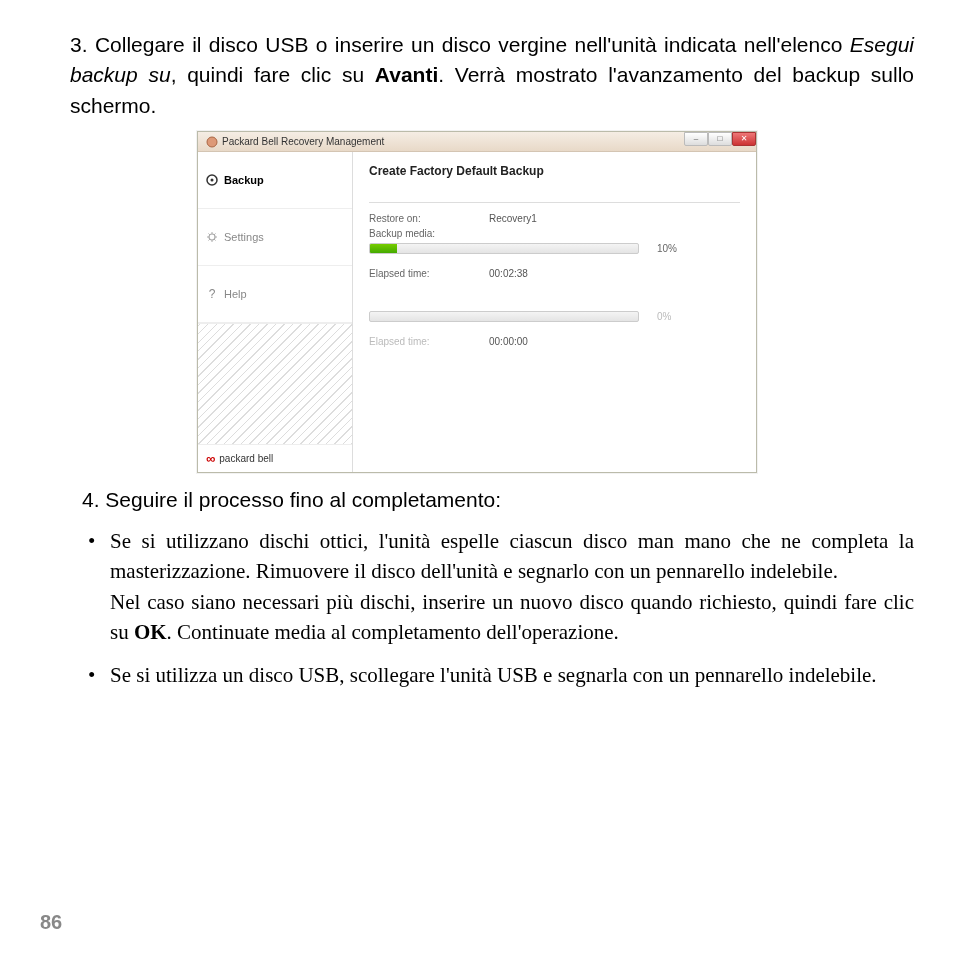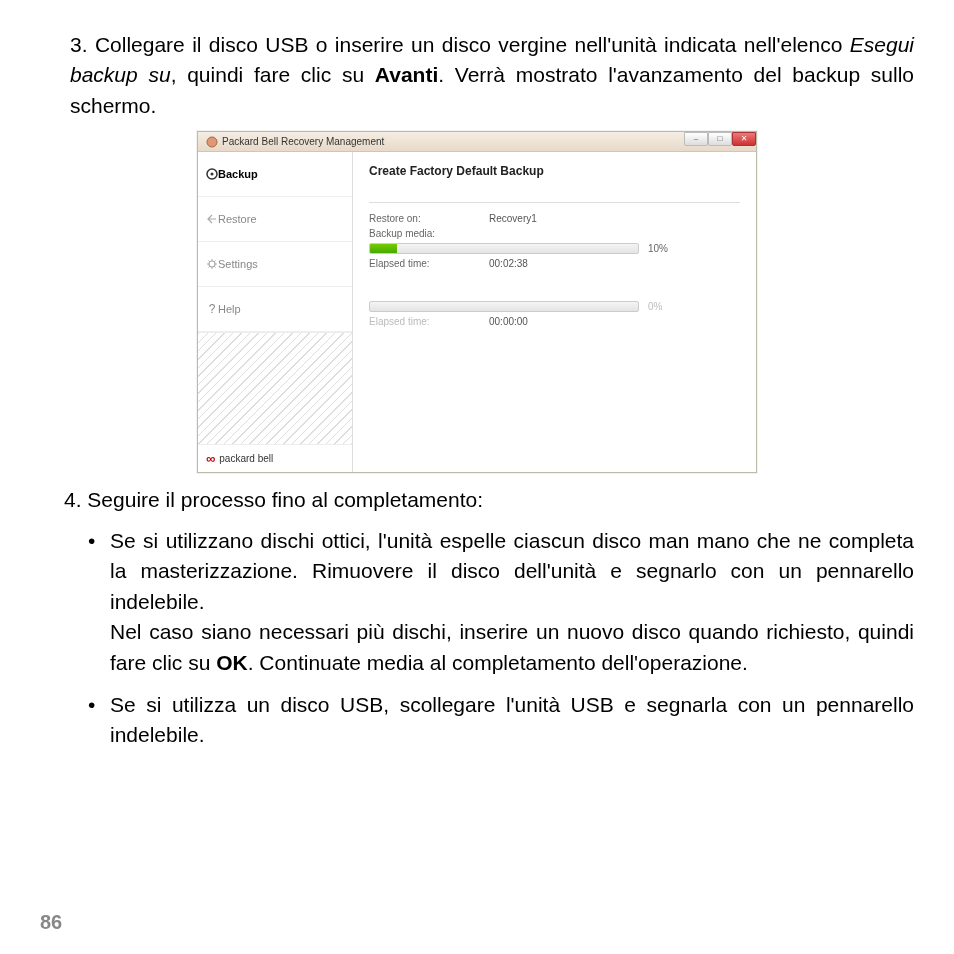--- a/index.html
+++ b/index.html
@@ -12,22 +12,22 @@
   position: relative;
   color: #000;
 }
 .instruction {
   font-size: 21px;
   line-height: 1.45;
   text-align: justify;
   margin-bottom: 8px;
 }
 .step3 { margin-left: 24px; padding-left: 6px; }
-.step4 { margin-left: 18px; padding-left: 6px; margin-top: 12px; }
-.bullet-list { margin-top: 10px; }
+.step4 { margin-left: 36px; padding-left: 6px; margin-top: 12px; }
+.bullet-list { margin-top: 10px; font-family: Liberation Serif, serif; }
 .bullet-item {
   font-size: 21px;
   line-height: 1.45;
   text-align: justify;
   margin-left: 70px;
   margin-bottom: 12px;
   position: relative;
 }
 .bullet-item::before {
   content: "•";
@@ -91,24 +91,25 @@
 
 .window-body { display: flex; height: 320px; }
 .sidebar {
   width: 155px;
   border-right: 1px solid #ddd;
   display: flex;
   flex-direction: column;
   background: #fff;
 }
 .side-item {
-  padding: 16px 8px;
+  padding: 22px 8px;
   border-bottom: 1px solid #eee;
   display: flex;
   align-items: center;
+  gap: 6px;
   color: #888;
   font-size: 11px;
 }
 .side-item.active { color: #000; font-weight: bold; background: #fff; }
 .side-icon { width: 12px; height: 12px; display: inline-flex; align-items: center; justify-content: center;}
 .side-pattern {
   flex: 1;
   background: repeating-linear-gradient(-45deg, #ddd 0 1px, #fff 1px 6px),
               repeating-linear-gradient(45deg, #ddd 0 1px, #fff 1px 6px);
   border-top: 1px solid #eee;
@@ -141,22 +142,22 @@
   display: flex;
   font-size: 10px;
   color: #666;
   margin-bottom: 4px;
 }
 .field-label { width: 120px; }
 .field-value { color: #555; }
 .progress-wrap {
   display: flex;
   align-items: flex-end;
-  gap: 9px;
-  margin: 4px 0 4px 0;
+  gap: 18px;
+  margin: 4px 0 14px 0;
 }
 .progress-bar {
   width: 270px; height: 11px;
   background: linear-gradient(#f4f4f4, #e4e4e4);
   border: 1px solid #ccc;
   border-radius: 2px;
   position: relative;
   overflow: hidden;
 }
 .progress-fill {
@@ -196,28 +197,20 @@
             <svg viewBox="0 0 12 12">
               <circle cx="6" cy="6" r="5" fill="none" stroke="#333" stroke-width="1.5"></circle>
               <circle cx="6" cy="6" r="1.5" fill="#333"></circle>
             </svg>
           </span>
         <span>Backup</span>
       </div>
       <div class="side-item">
         <span class="side-icon">
             <svg viewBox="0 0 12 12">
-              <path d="M6 2 L2 6 L6 10 M2 6 H10" fill="none" stroke="#aaa" stroke-width="1.2"></path>
-            </svg>
-          </span>
-        <span>Restore</span>
-      </div>
-      <div class="side-item">
-        <span class="side-icon">
-            <svg viewBox="0 0 12 12">
               <circle cx="6" cy="6" r="3" fill="none" stroke="#aaa" stroke-width="1.2"></circle>
               <path d="M6 1v2M6 9v2M1 6h2M9 6h2M2.5 2.5l1.4 1.4M8.1 8.1l1.4 1.4M2.5 9.5l1.4-1.4M8.1 3.9l1.4-1.4" stroke="#aaa" stroke-width="1"></path>
             </svg>
           </span>
         <span>Settings</span>
       </div>
       <div class="side-item">
         <span class="side-icon" style="font-size:12px;color:#888;">?</span>
         <span>Help</span>
       </div>

